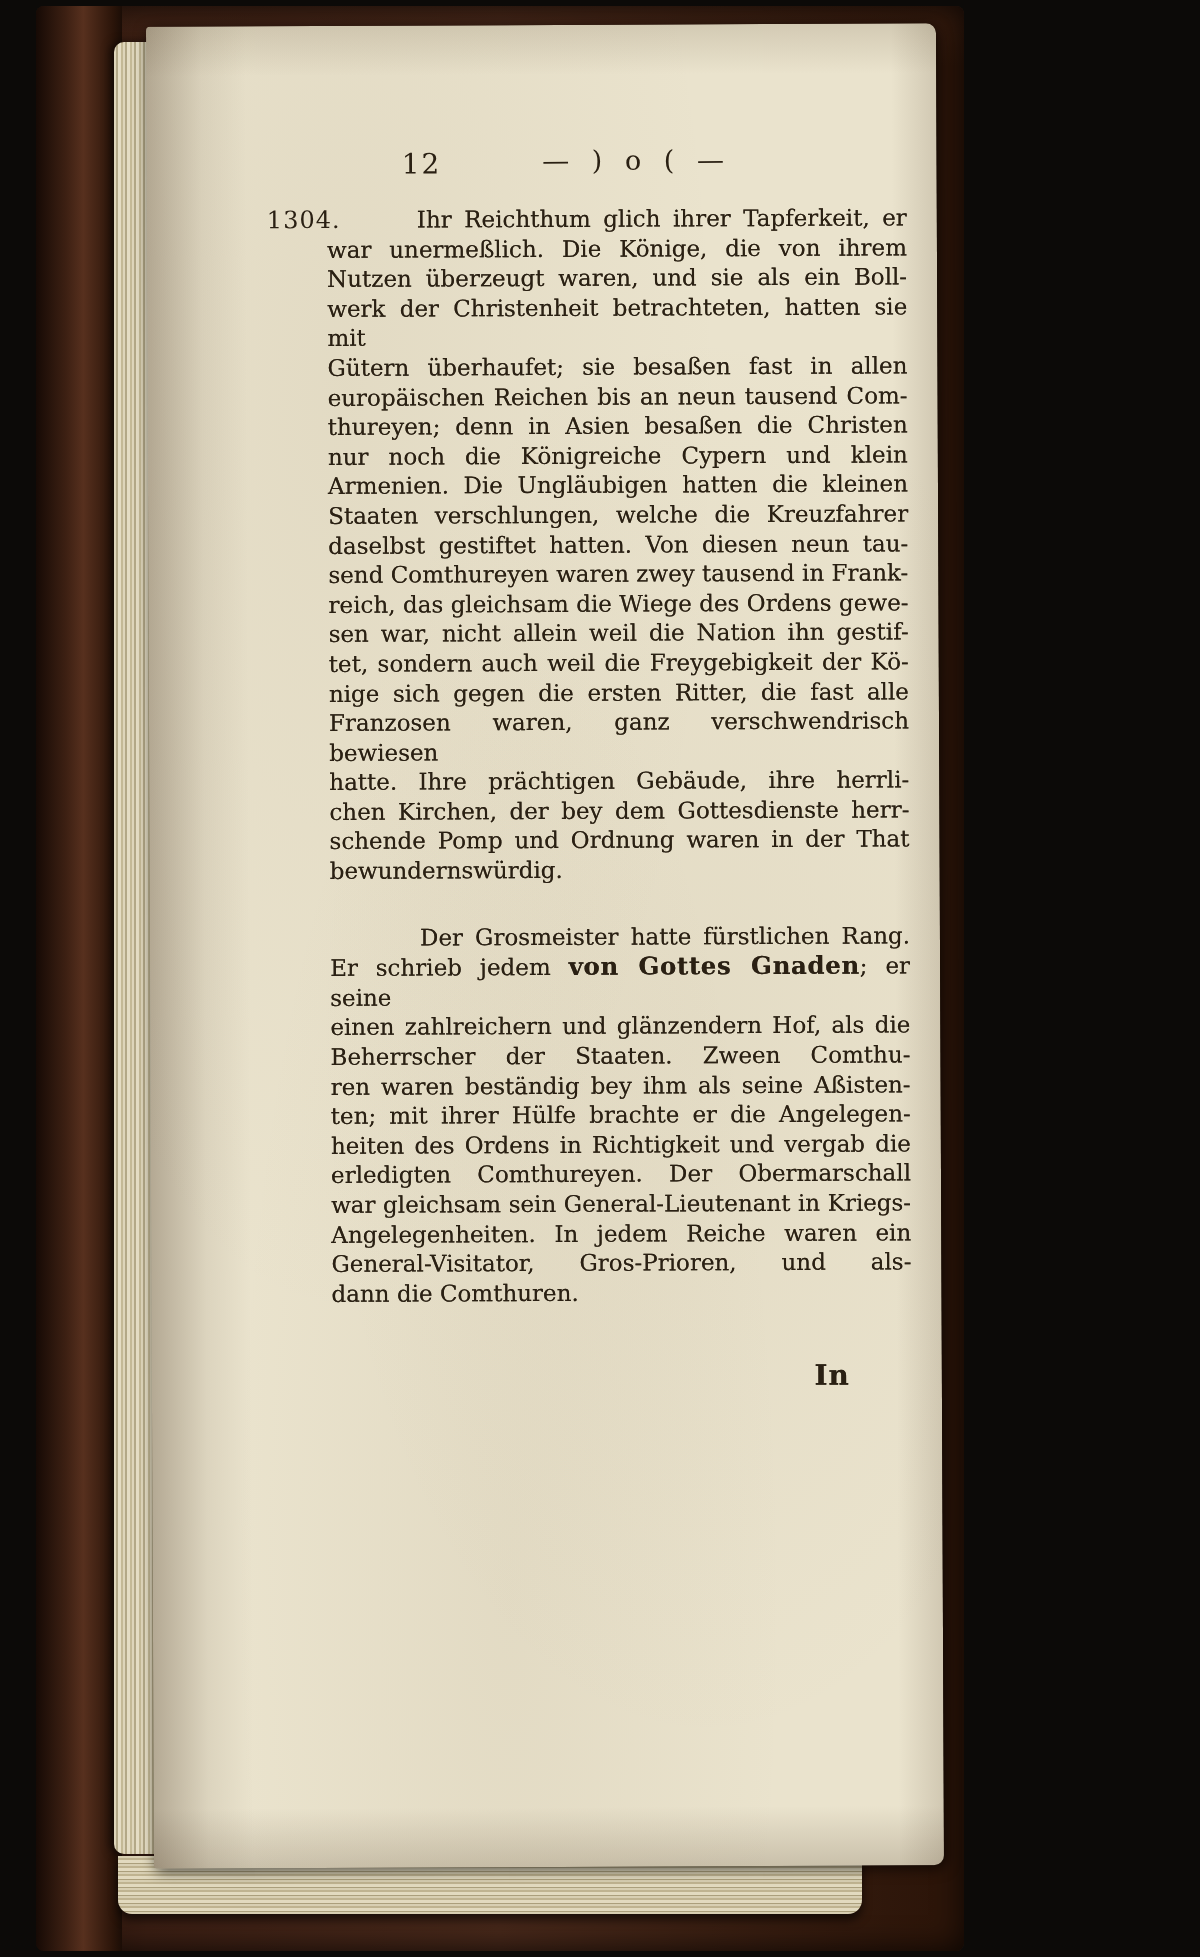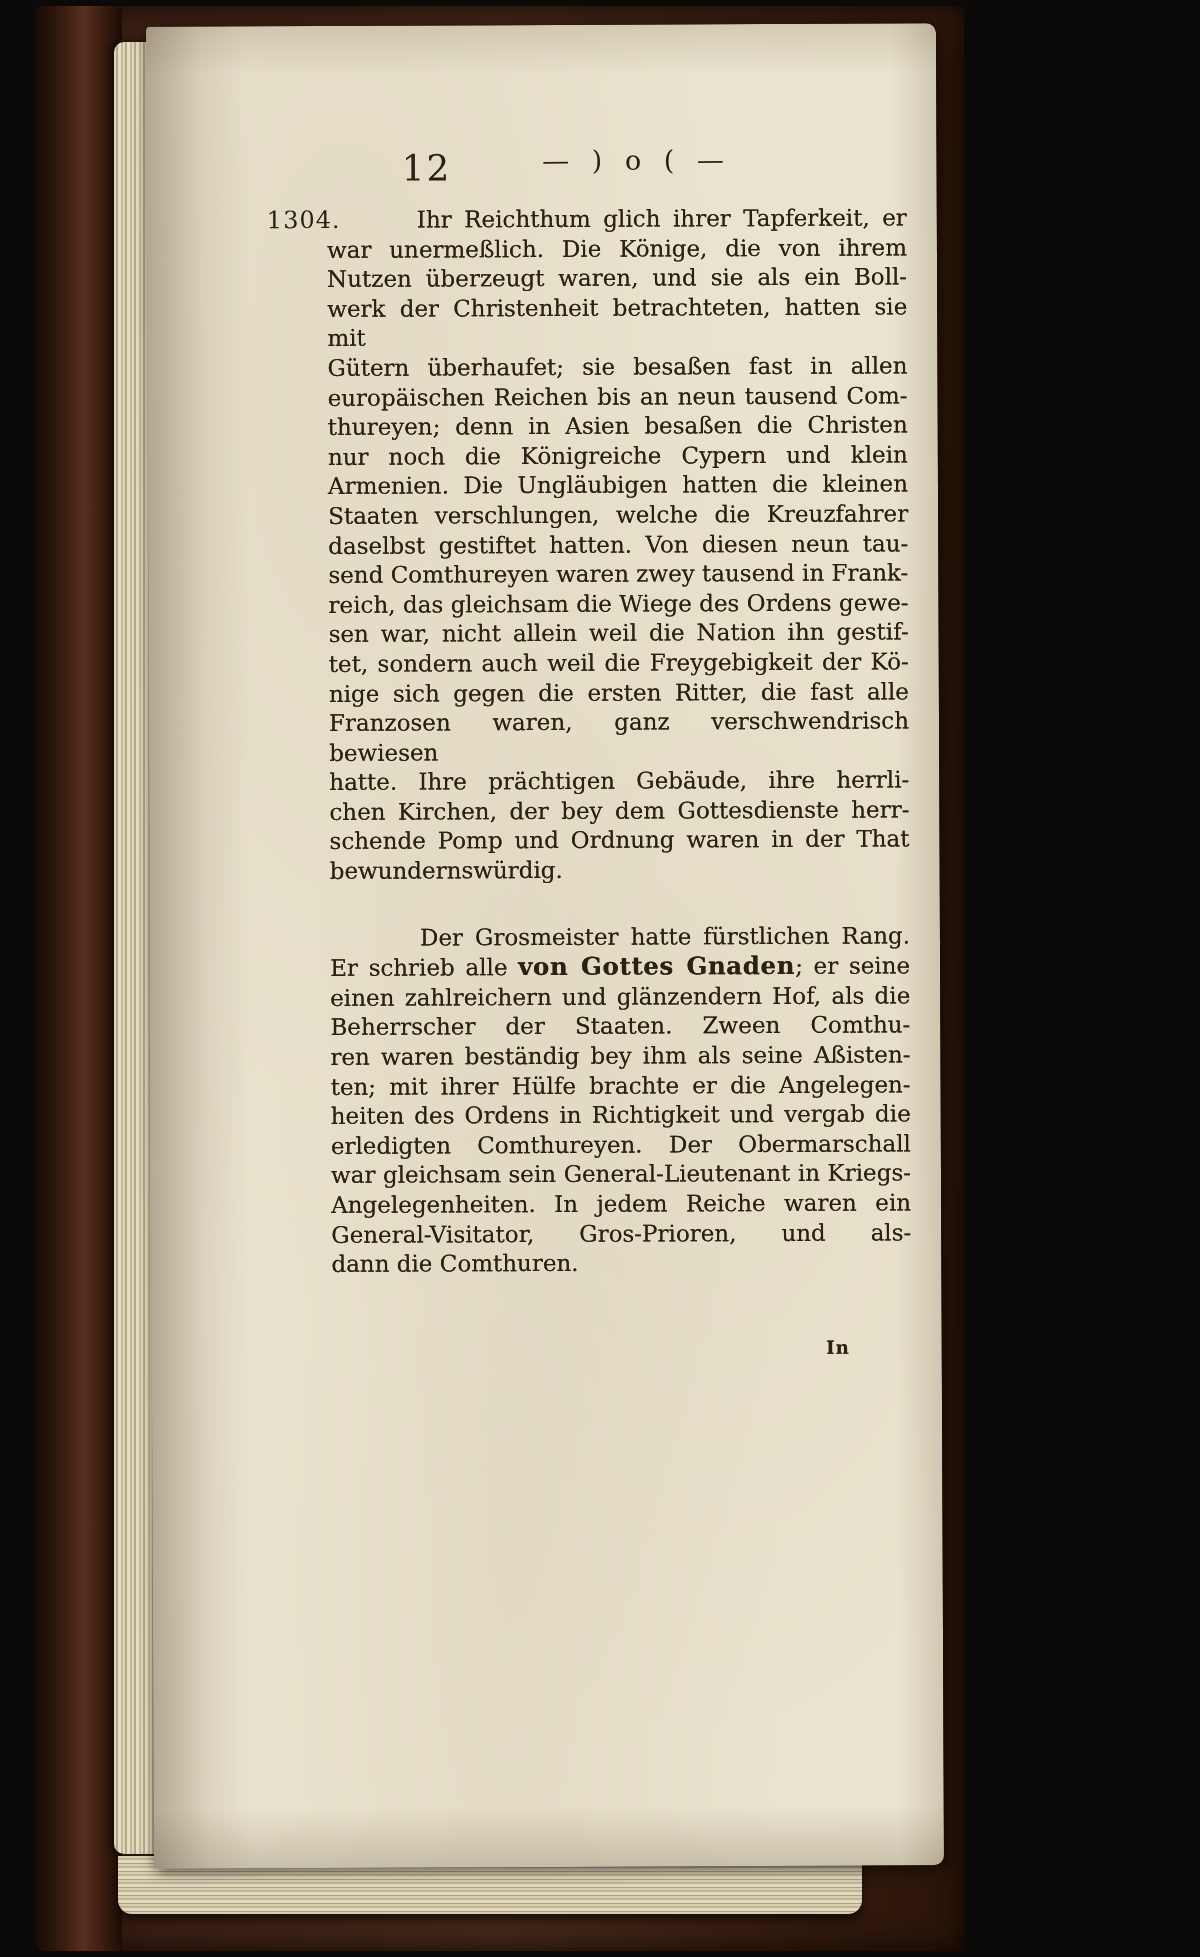--- a/index.html
+++ b/index.html
@@ -53,21 +53,21 @@
       linear-gradient(0deg, rgba(55,35,15,0.18), transparent 60px),
       linear-gradient(180deg, rgba(70,50,25,0.14), transparent 50px);
     border-radius:4px 10px 10px 4px;
     box-shadow:2px 3px 14px rgba(0,0,0,0.65);
     transform:rotate(-0.25deg);
     color:var(--ink);
   }
   .header{position:absolute;top:122px;left:0;width:100%;height:40px;}
   .pagenum{
     position:absolute;left:255px;top:0;
-    font-size:36px;letter-spacing:2px;color:var(--ink);
+    font-size:28px;letter-spacing:2px;color:var(--ink);
   }
   .ornament{
     position:absolute;left:365px;top:-2px;width:250px;text-align:center;
     font-size:27px;letter-spacing:7px;white-space:nowrap;color:var(--ink);
   }
   .margin-note{
     position:absolute;left:120px;top:180px;
     font-size:24px;letter-spacing:1px;color:var(--ink);
   }
   .body-text{
@@ -82,21 +82,21 @@
     text-align:justify;
     text-align-last:justify;
     white-space:normal;
   }
   .line.first{text-indent:90px;}
   .line.last{text-align-last:left;}
   .emph{font-weight:bold;font-size:24.5px;letter-spacing:0.6px;}
   .catchword-row{
     margin-top:54px;text-align:right;padding-right:62px;
   }
-  .catchword{font-size:18px;font-weight:bold;letter-spacing:1px;}
+  .catchword{font-size:28px;font-weight:bold;letter-spacing:1px;}
 </style>
 </head>
 <body>
 
 <div class="scene">
   <div class="cover"></div>
   <div class="spine"></div>
   <div class="page-edges-left"></div>
   <div class="page-edges-bottom"></div>
 
@@ -128,21 +128,21 @@
             <div class="line">tet, sondern auch weil die Freygebigkeit der Kö-</div>
             <div class="line">nige sich gegen die ersten Ritter, die fast alle</div>
             <div class="line">Franzosen waren, ganz verschwendrisch bewiesen</div>
             <div class="line">hatte. Ihre prächtigen Gebäude, ihre herrli-</div>
             <div class="line">chen Kirchen, der bey dem Gottesdienste herr-</div>
             <div class="line">schende Pomp und Ordnung waren in der That</div>
             <div class="line last">bewundernswürdig.</div>
           </div>
           <div class="paragraph">
             <div class="line first">Der Grosmeister hatte fürstlichen Rang.</div>
-            <div class="line"><span>Er schrieb alle </span><span class="emph">von Gottes Gnaden</span><span>; er seine</span></div>
+            <div class="line"><span>Er schrieb jedem </span><span class="emph">von Gottes Gnaden</span><span>; er seine</span></div>
             <div class="line">einen zahlreichern und glänzendern Hof, als die</div>
             <div class="line">Beherrscher der Staaten. Zween Comthu-</div>
             <div class="line">ren waren beständig bey ihm als seine Aßisten-</div>
             <div class="line">ten; mit ihrer Hülfe brachte er die Angelegen-</div>
             <div class="line">heiten des Ordens in Richtigkeit und vergab die</div>
             <div class="line">erledigten Comthureyen. Der Obermarschall</div>
             <div class="line">war gleichsam sein General-Lieutenant in Kriegs-</div>
             <div class="line">Angelegenheiten. In jedem Reiche waren ein</div>
             <div class="line">General-Visitator, Gros-Prioren, und als-</div>
             <div class="line last">dann die Comthuren.</div>

